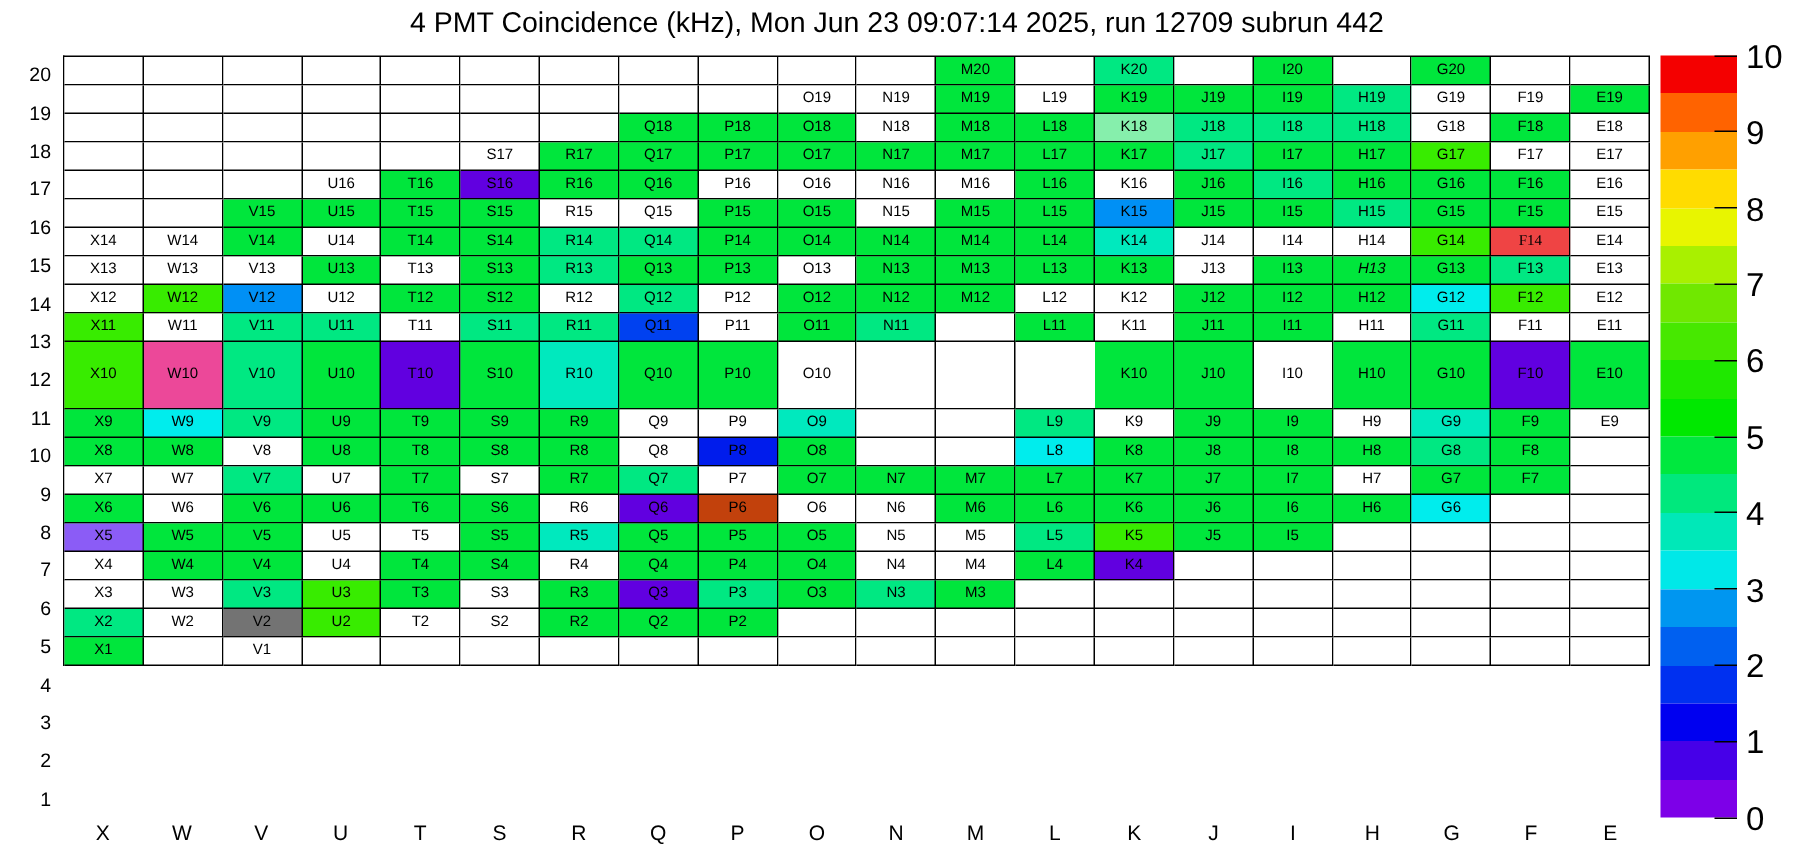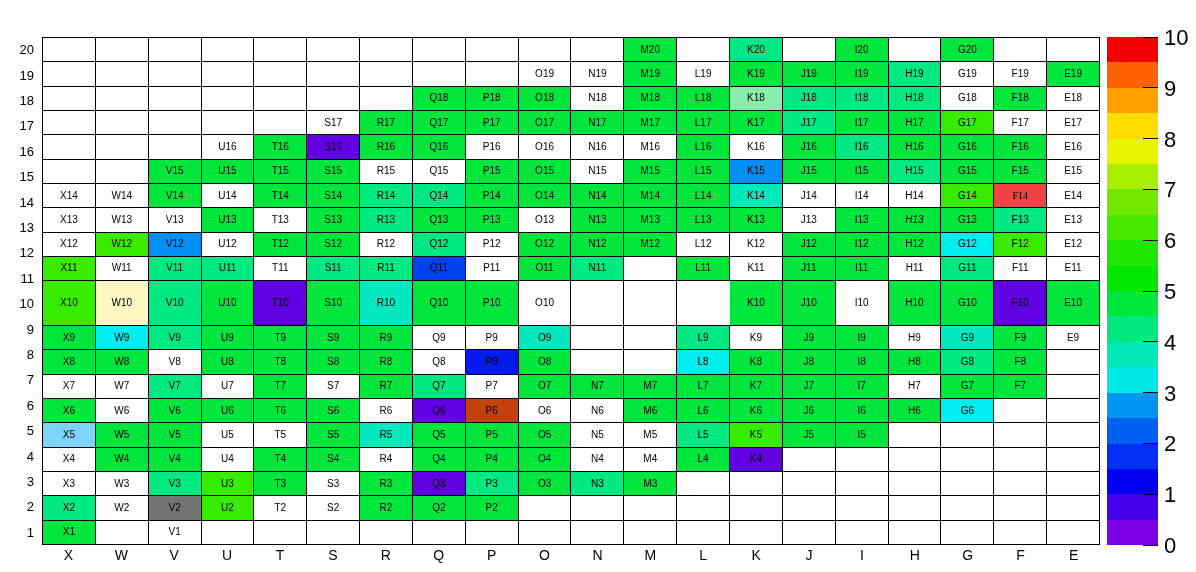--- a/index.html
+++ b/index.html
@@ -6,21 +6,21 @@
   #canvas{
     position:relative;width:1196px;height:572px;background:#ffffff;
     font-family:"Liberation Sans","DejaVu Sans",sans-serif;color:#000;
     overflow:hidden;
   }
   #title{
     position:absolute;top:5px;left:0;width:1196px;text-align:center;
     font-size:19px;font-weight:400;letter-spacing:0px;white-space:nowrap;
   }
   #grid{
-    position:absolute;left:42px;top:37px;width:1058px;height:508px;
+    position:absolute;left:42px;top:37px;width:1058px;height:407px;
     display:grid;grid-template-columns:repeat(20,1fr);grid-template-rows:repeat(20,1fr);
     border-top:1px solid #000;border-left:1px solid #000;box-sizing:border-box;
   }
   .cell{
     border-right:1px solid #000;border-bottom:1px solid #000;
     display:flex;align-items:center;justify-content:center;
     font-size:10px;line-height:1;overflow:hidden;box-sizing:border-box;
   }
   #rowlabels{
     position:absolute;left:0;top:37px;width:34px;height:508px;
@@ -47,20 +47,21 @@
   }
   .cbticklab{
     position:absolute;left:1164px;width:32px;font-size:22px;line-height:1;
     text-align:left;
   }
 </style>
 </head>
 <body>
 
 <div id="canvas">
+  <div id="title">4 PMT Coincidence (kHz), Mon Jun 23 09:07:14 2025, run 12709 subrun 442</div>
   <div id="rowlabels">
       <div class="rowlab">20</div>
       <div class="rowlab">19</div>
       <div class="rowlab">18</div>
       <div class="rowlab">17</div>
       <div class="rowlab">16</div>
       <div class="rowlab">15</div>
       <div class="rowlab">14</div>
       <div class="rowlab">13</div>
       <div class="rowlab">12</div>
@@ -271,21 +272,21 @@
       <div class="cell" style="background: rgb(255, 255, 255);"></div>
       <div class="cell" style="background: rgb(0, 230, 60);">L11</div>
       <div class="cell" style="background: rgb(255, 255, 255);">K11</div>
       <div class="cell" style="background: rgb(0, 230, 60);">J11</div>
       <div class="cell" style="background: rgb(0, 230, 60);">I11</div>
       <div class="cell" style="background: rgb(255, 255, 255);">H11</div>
       <div class="cell" style="background: rgb(0, 232, 130);">G11</div>
       <div class="cell" style="background: rgb(255, 255, 255);">F11</div>
       <div class="cell" style="background: rgb(255, 255, 255);">E11</div>
       <div class="cell" style="background: rgb(56, 236, 0);">X10</div>
-      <div class="cell" style="background: #fef9c3; text-align: right;">W10</div>
+      <div class="cell" style="background: #ec4899; text-align: right;">W10</div>
       <div class="cell" style="background: rgb(0, 232, 130);">V10</div>
       <div class="cell" style="background: rgb(0, 230, 60);">U10</div>
       <div class="cell" style="background: rgb(97, 0, 224);">T10</div>
       <div class="cell" style="background: rgb(0, 230, 60);">S10</div>
       <div class="cell" style="background: rgb(0, 233, 190);">R10</div>
       <div class="cell" style="background: rgb(0, 230, 60);">Q10</div>
       <div class="cell" style="background: rgb(0, 230, 60);">P10</div>
       <div class="cell" style="background: rgb(255, 255, 255);">O10</div>
       <div class="cell" style="background: rgb(255, 255, 255);"></div>
       <div class="cell" style="background: rgb(255, 255, 255);"></div>
@@ -370,21 +371,21 @@
       <div class="cell" style="background: rgb(255, 255, 255);">N6</div>
       <div class="cell" style="background: rgb(0, 230, 60);">M6</div>
       <div class="cell" style="background: rgb(0, 230, 60);">L6</div>
       <div class="cell" style="background: rgb(0, 230, 60);">K6</div>
       <div class="cell" style="background: rgb(0, 230, 60);">J6</div>
       <div class="cell" style="background: rgb(0, 230, 60);">I6</div>
       <div class="cell" style="background: rgb(0, 230, 60);">H6</div>
       <div class="cell" style="background: rgb(0, 237, 237);">G6</div>
       <div class="cell" style="background: rgb(255, 255, 255);"></div>
       <div class="cell" style="background: rgb(255, 255, 255);"></div>
-      <div class="cell" style="background: #7dd3fc;">X5</div>
+      <div class="cell" style="background: #8b5cf6;">X5</div>
       <div class="cell" style="background: rgb(0, 230, 60);">W5</div>
       <div class="cell" style="background: rgb(0, 230, 60);">V5</div>
       <div class="cell" style="background: rgb(255, 255, 255);">U5</div>
       <div class="cell" style="background: rgb(255, 255, 255);">T5</div>
       <div class="cell" style="background: rgb(0, 230, 60);">S5</div>
       <div class="cell" style="background: rgb(0, 233, 190);">R5</div>
       <div class="cell" style="background: rgb(0, 230, 60);">Q5</div>
       <div class="cell" style="background: rgb(0, 230, 60);">P5</div>
       <div class="cell" style="background: rgb(0, 230, 60);">O5</div>
       <div class="cell" style="background: rgb(255, 255, 255);">N5</div>

